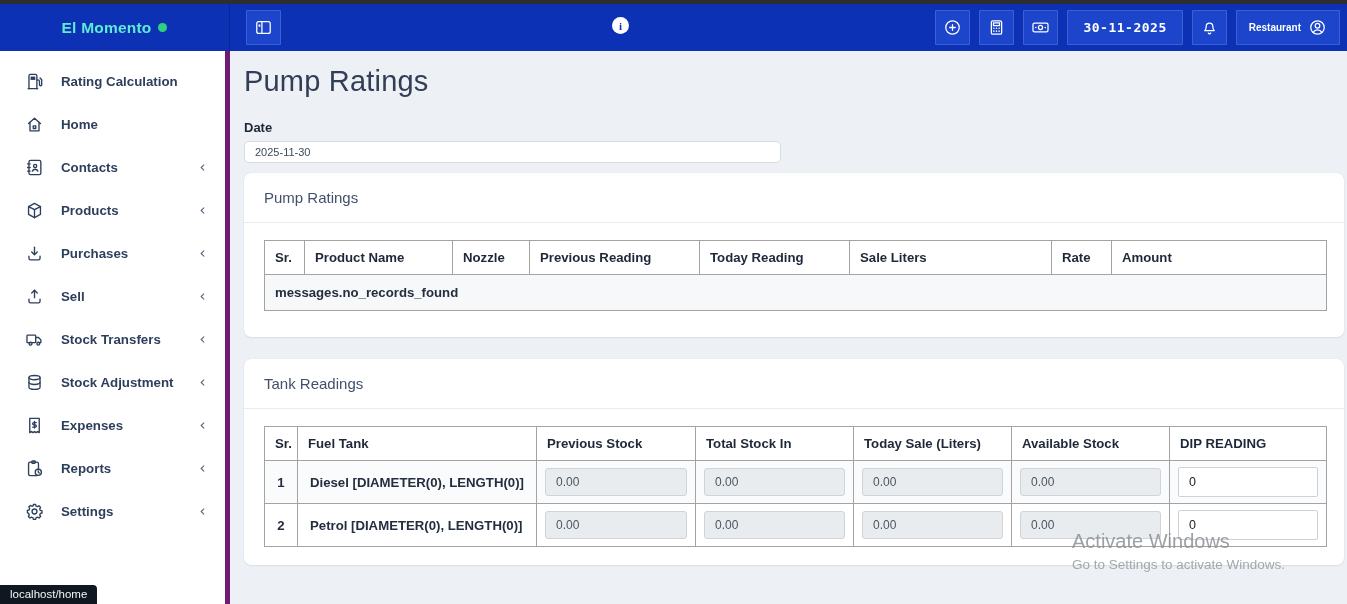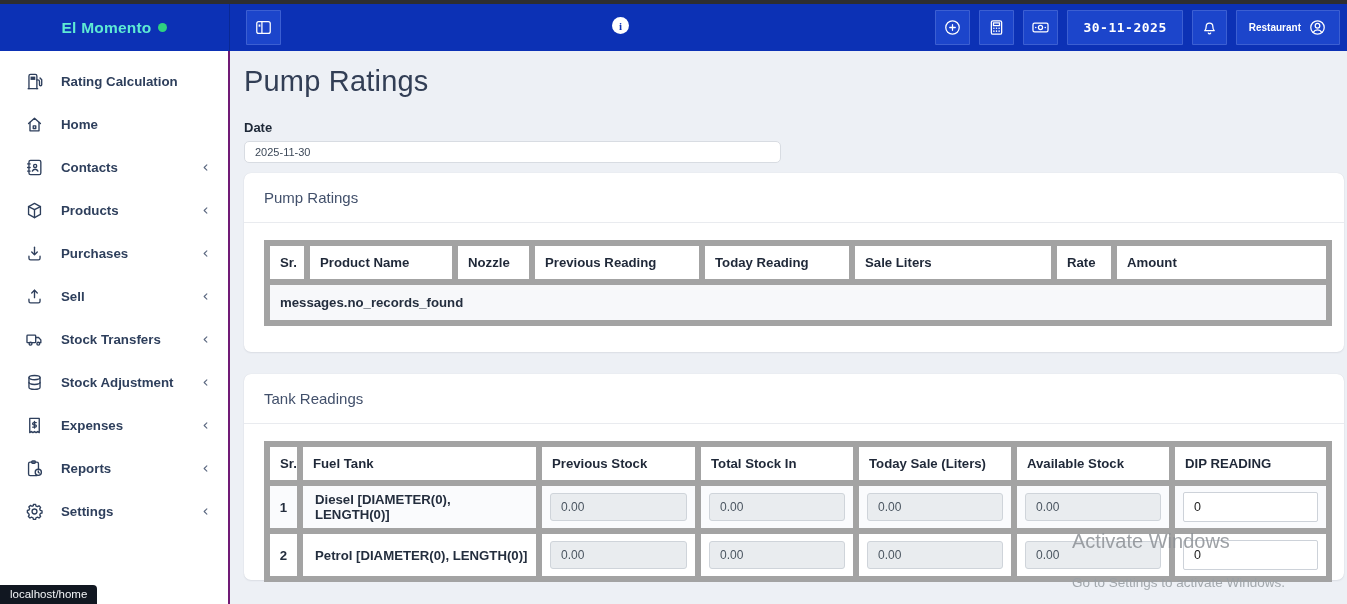--- a/index.html
+++ b/index.html
@@ -16,56 +16,56 @@
   .brand-dot { width:9px; height:9px; border-radius:50%; background:#2fd180; }
   .tb-left { display:flex; align-items:center; padding-left:16px; }
   .tb-btn { height:35px; min-width:35px; background:#1c45cb; border:1px solid rgba(255,255,255,.14); border-radius:1px; color:#fff; display:flex; align-items:center; justify-content:center; cursor:pointer; }
   .tb-btn svg { width:19px; height:19px; }
   .tb-right { margin-left:auto; display:flex; align-items:center; gap:9px; padding-right:7px; }
   .date-badge { padding:0 15px; font-family:"DejaVu Sans Mono", monospace; font-weight:bold; font-size:13px; letter-spacing:.5px; }
   .user-btn { padding:0 12px; gap:7px; font-weight:bold; font-size:10px; font-family:"Liberation Sans", sans-serif; }
   .info-bubble { position:absolute; left:612px; top:13px; width:17px; height:17px; border-radius:50%; background:#fff; color:#0c31b5; display:flex; align-items:center; justify-content:center; font-size:11px; font-weight:bold; font-family:"Liberation Serif", serif; }
 
   
-  .sidebar { position:absolute; top:51px; left:0; bottom:0; width:230px; background:#fff; border-right:2px solid #701a75; padding-top:9px; z-index:30; }
+  .sidebar { position:absolute; top:51px; left:0; bottom:0; width:230px; background:#fff; border-right:5px solid #701a75; padding-top:9px; z-index:30; }
   .side-item { height:43px; display:flex; align-items:center; gap:17px; padding:0 16px 0 25px; color:#2e3f5c; font-size:13.3px; font-weight:600; cursor:pointer; }
   .side-item svg { width:19px; height:19px; flex:0 0 auto; }
   .side-chevron { margin-left:auto; color:#5b6880; }
   .side-chevron svg { width:13px; height:13px; }
 
   
   .main { position:absolute; left:231px; top:51px; right:0; bottom:0; background:#edf0f5; padding:14px 2px 0 13px; overflow:hidden; }
   .page-title { font-size:29px; font-weight:400; color:#323e55; letter-spacing:.2px; margin-bottom:22px; }
   .date-label { font-size:13px; font-weight:bold; color:#1d2736; margin-bottom:6px; }
   .date-input { width:537px; height:22px; background:#fff; border:1px solid #d8dce2; border-radius:5px; padding:0 10px; font-size:11px; color:#3c4858; font-family:"Liberation Sans", sans-serif; }
 
   .card { background:#fff; border-radius:7px; box-shadow:0 1px 2px rgba(20,30,60,.07), 0 0 1px rgba(20,30,60,.12); margin-right:1px; }
   .card.pump { margin-top:10px; }
   .card.tank { margin-top:22px; height:206px; }
   .card-header { padding:16px 20px; font-size:15px; color:#42506b; border-bottom:1px solid #e9ebef; }
   .card-body { padding:17px 20px 26px; }
 
   table { width:100%; border-collapse:collapse; table-layout:fixed; border:1px solid #e5e8ec; }
-  th, td { border:6px solid #a3a3a3; }
+  th, td { border:1px solid #a3a3a3; }
   th { text-align:left; font-size:13.2px; font-weight:bold; color:#1f2838; padding:9px 10px; height:32px; }
   td { font-size:13.2px; color:#242e3e; padding:6px 8px; }
   .no-records td { background:#f7f8fa; font-weight:bold; padding:10px 10px; height:36px; }
   .total-row td { height:40px; }
   .total-cell { text-align:right; font-weight:bold; padding-right:12px !important; }
   .input-grey { display:block; width:100%; height:28px; background:#e9ecef; border:1px solid #cfd4da; border-radius:3px; padding:0 10px; font-size:12px; color:#4a5560; font-family:"Liberation Sans", sans-serif; }
   .total-row .input-grey { height:26px; }
   .input-dip { display:block; width:100%; height:30px; background:#fff; border:1px solid #cdd2d9; border-radius:2px; padding:0 10px; font-size:12.5px; color:#222; font-family:"Liberation Sans", sans-serif; }
   .tank-table tbody tr:nth-child(odd) td { background:#fafbfd; }
   .tank-table td.sr-cell { text-align:center; font-weight:bold; }
   .tank-table td.fuel-cell { font-weight:bold; padding-left:12px; }
 
   
   .watermark { position:absolute; left:1072px; top:530px; z-index:70; pointer-events:none; white-space:nowrap; }
   .watermark .wm1 { font-size:20px; color:#8d9196; opacity:.85; }
-  .watermark .wm2 { font-size:13.5px; color:#9aa0a5; opacity:.9; margin-top:22px; }
+  .watermark .wm2 { font-size:13.5px; color:#9aa0a5; opacity:.9; margin-top:4px; }
   .link-preview { position:absolute; left:0; bottom:0; background:#111721; color:#f2f4f7; font-size:11.5px; padding:3px 10px 4px; border-top-right-radius:4px; z-index:80; }
 
   svg { display:block; }
 </style>
 </head>
 <body>
 
 <div class="window-strip"></div>
 
 <div class="topbar">

